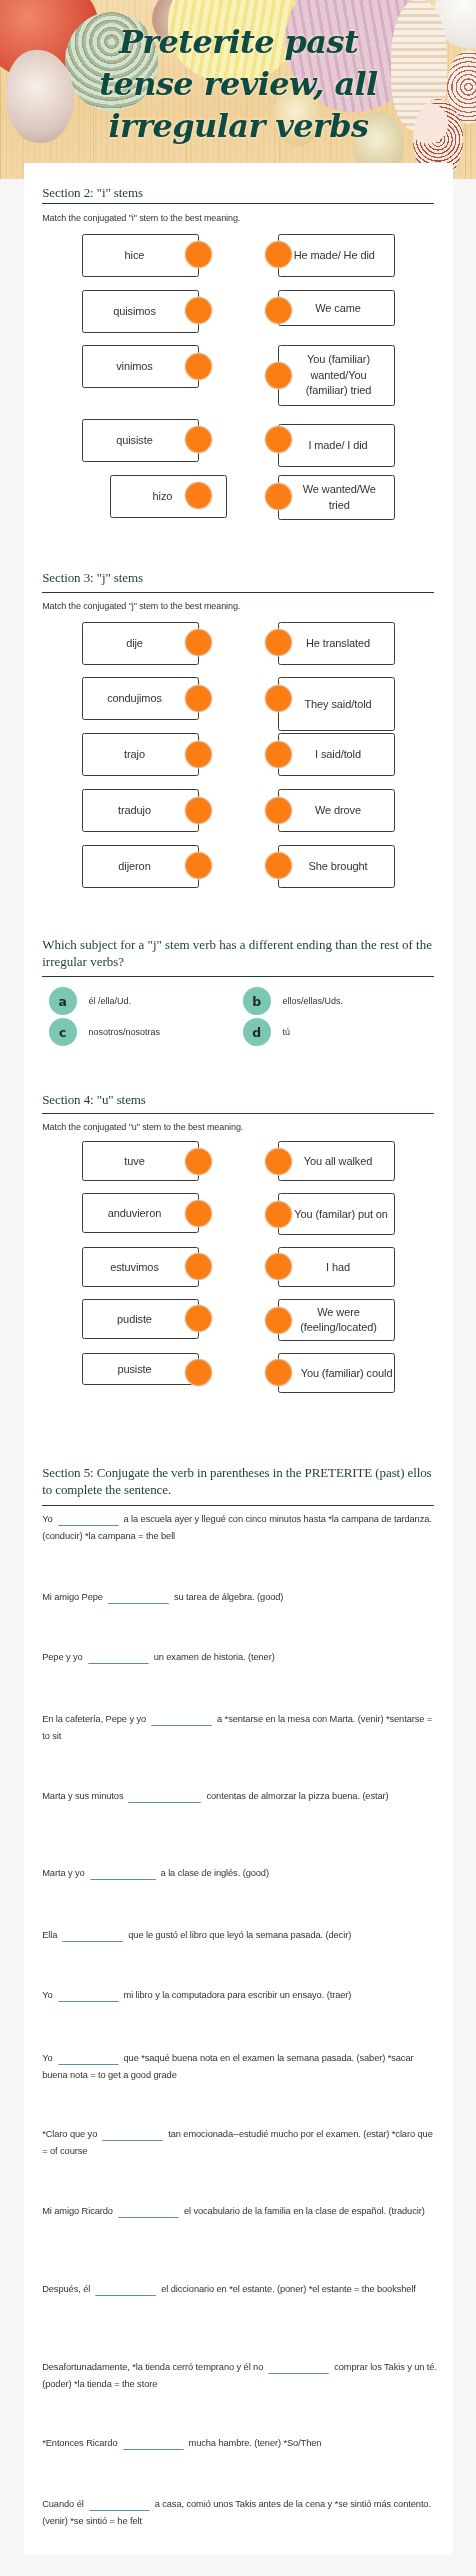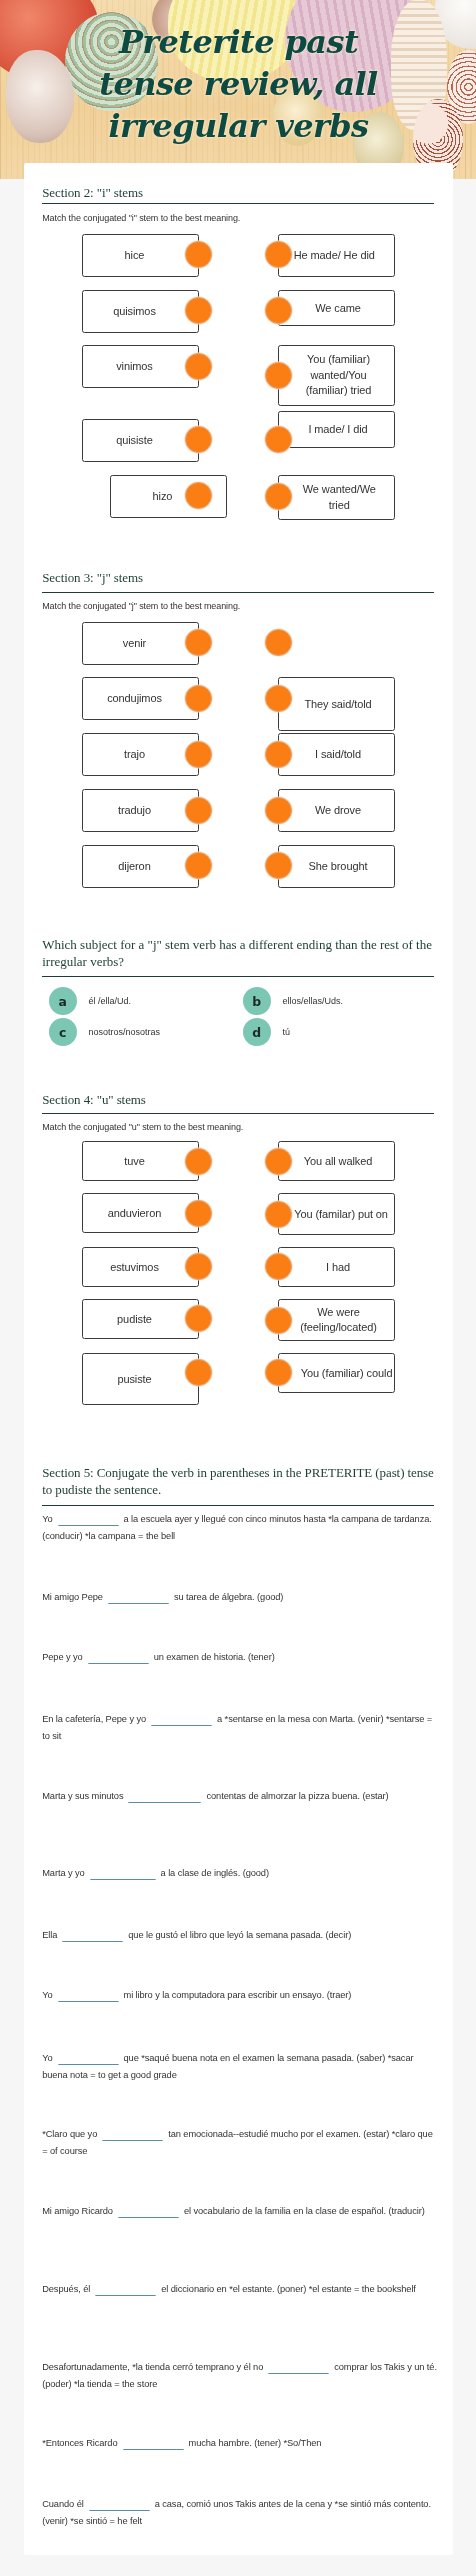--- a/index.html
+++ b/index.html
@@ -121,34 +121,35 @@
   <div class="mbox right" style="top:127px;height:36px;">We came</div>
 
   <div class="mbox left" style="top:182px;height:43px;">vinimos</div>
   <div class="dot l" style="top:190px;"></div>
   <div class="dot r" style="top:199px;"></div>
   <div class="mbox right" style="top:182px;height:61px;padding-left:16px;padding-right:11.2px;line-height:15.5px;">You (familiar) wanted/You (familiar) tried</div>
 
   <div class="mbox left" style="top:256px;height:43px;">quisiste</div>
   <div class="dot l" style="top:263px;"></div>
   <div class="dot r" style="top:263px;"></div>
-  <div class="mbox right" style="top:248px;height:37px;">I made/ I did</div>
+  <div class="mbox right" style="top:261px;height:43px;">I made/ I did</div>
 
   <div class="mbox left" style="top:312px;height:43px;margin-left:28px;">hizo</div>
   <div class="dot l" style="top:319px;"></div>
   <div class="dot r" style="top:320px;"></div>
   <div class="mbox right" style="top:312px;height:45px;padding-left:15px;padding-right:8.7px;line-height:15.5px;">We wanted/We tried</div>
 
   <div class="sec-head" style="top:406px;">Section 3: "j" stems</div>
   <div class="divider" style="top:429px;"></div>
   <div class="instr" style="top:438px;">Match the conjugated "j" stem to the best meaning.</div>
 
-  <div class="mbox left" style="top:459px;height:43px;">venir</div>
+  <div class="mbox left" style="top:459px;height:43px;">dije</div>
   <div class="dot l" style="top:466px;"></div>
   <div class="dot r" style="top:466px;"></div>
+  <div class="mbox right" style="top:459px;height:43px;">He translated</div>
 
   <div class="mbox left" style="top:514px;height:43px;">condujimos</div>
   <div class="dot l" style="top:522px;"></div>
   <div class="dot r" style="top:522px;"></div>
   <div class="mbox right" style="top:514px;height:54px;">They said/told</div>
 
   <div class="mbox left" style="top:570px;height:43px;">trajo</div>
   <div class="dot l" style="top:578px;"></div>
   <div class="dot r" style="top:578px;"></div>
   <div class="mbox right" style="top:570px;height:43px;">I said/told</div>
@@ -200,28 +201,28 @@
   <div class="mbox left" style="top:1084px;height:40px;">estuvimos</div>
   <div class="dot l" style="top:1090px;"></div>
   <div class="dot r" style="top:1090px;"></div>
   <div class="mbox right" style="top:1084px;height:40px;">I had</div>
 
   <div class="mbox left" style="top:1136px;height:40px;">pudiste</div>
   <div class="dot l" style="top:1142px;"></div>
   <div class="dot r" style="top:1144px;"></div>
   <div class="mbox right" style="top:1136px;height:42px;padding-left:7.4px;padding-right:2.5px;line-height:15px;">We were (feeling/located)</div>
 
-  <div class="mbox left" style="top:1190px;height:52px;">pusiste</div>
+  <div class="mbox left" style="top:1190px;height:32px;">pusiste</div>
   <div class="dot l" style="top:1196px;"></div>
   <div class="dot r" style="top:1196px;"></div>
   <div class="mbox right" style="top:1190px;height:40px;padding-left:0;padding-right:0;justify-content:flex-end;white-space:nowrap;overflow:hidden;">
     <span style="margin-right:1.2px;">You (familiar) could</span>
   </div>
 
-  <div class="sec-head" style="top:1301px;">Section 5:  Conjugate the verb in parentheses in the PRETERITE (past) tense to pudiste the sentence.</div>
+  <div class="sec-head" style="top:1301px;">Section 5:  Conjugate the verb in parentheses in the PRETERITE (past) ellos to complete the sentence.</div>
   <div class="divider" style="top:1342px;"></div>
 
   <div class="fill" style="top:1348px;">
     <span>Yo</span><span class="blank"></span><span>a la escuela ayer y llegué con cinco minutos hasta *la campana de tardanza. (conducir) *la campana = the bell</span>
   </div>
   <div class="fill" style="top:1426px;">
     <span>Mi amigo Pepe</span><span class="blank"></span><span>su tarea de álgebra. (good)</span>
   </div>
   <div class="fill" style="top:1486px;">
     <span>Pepe y yo</span><span class="blank"></span><span>un examen de historia. (tener)</span>

